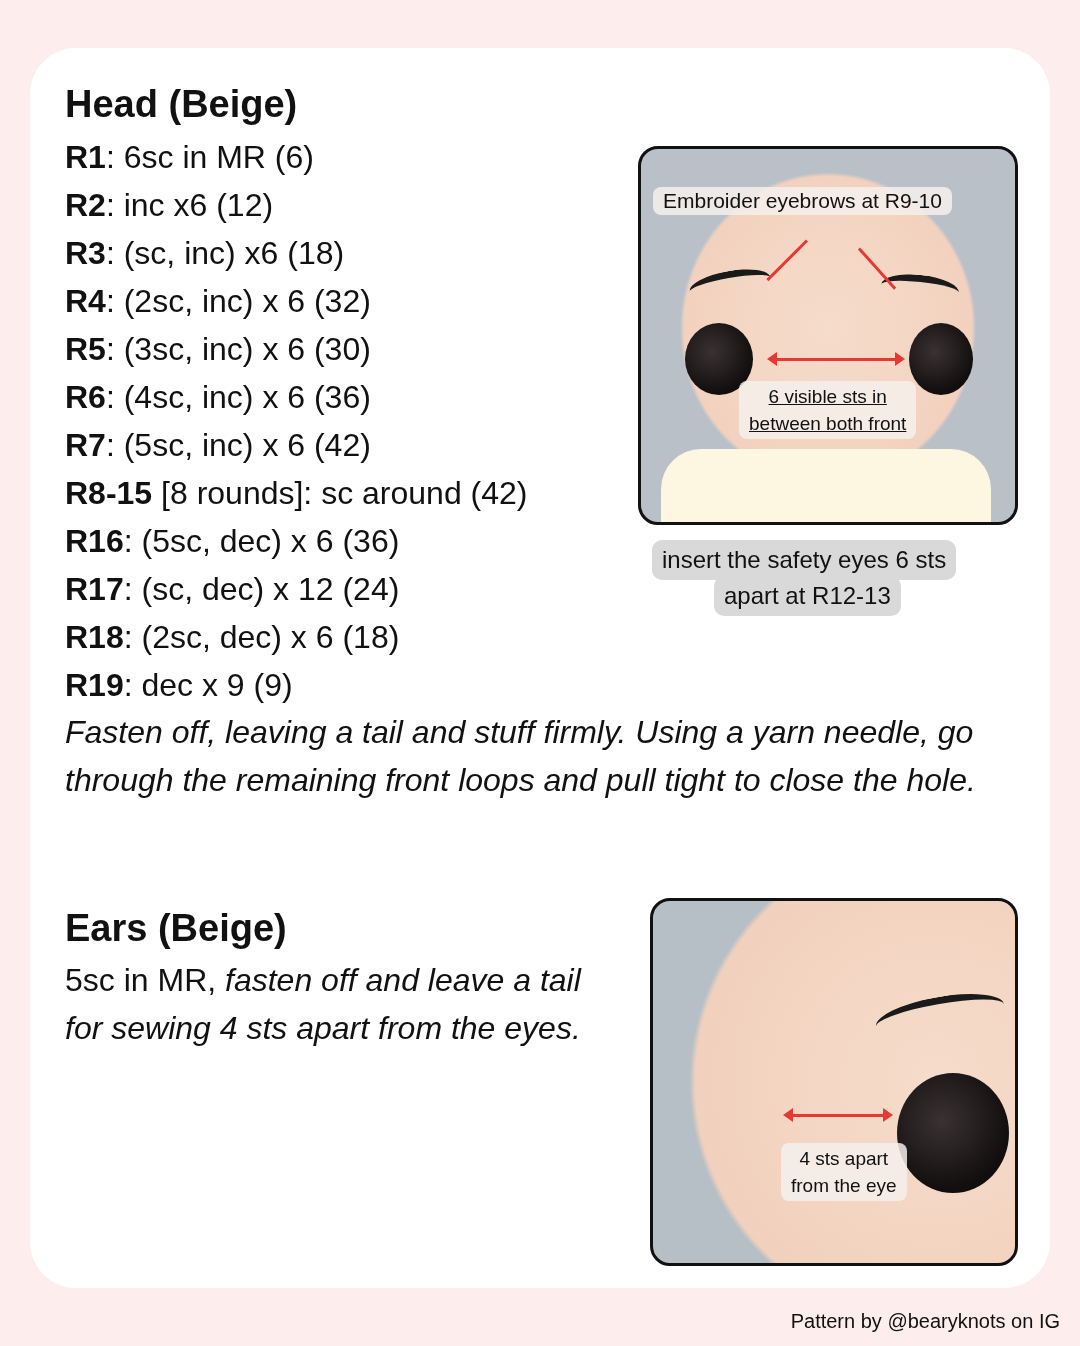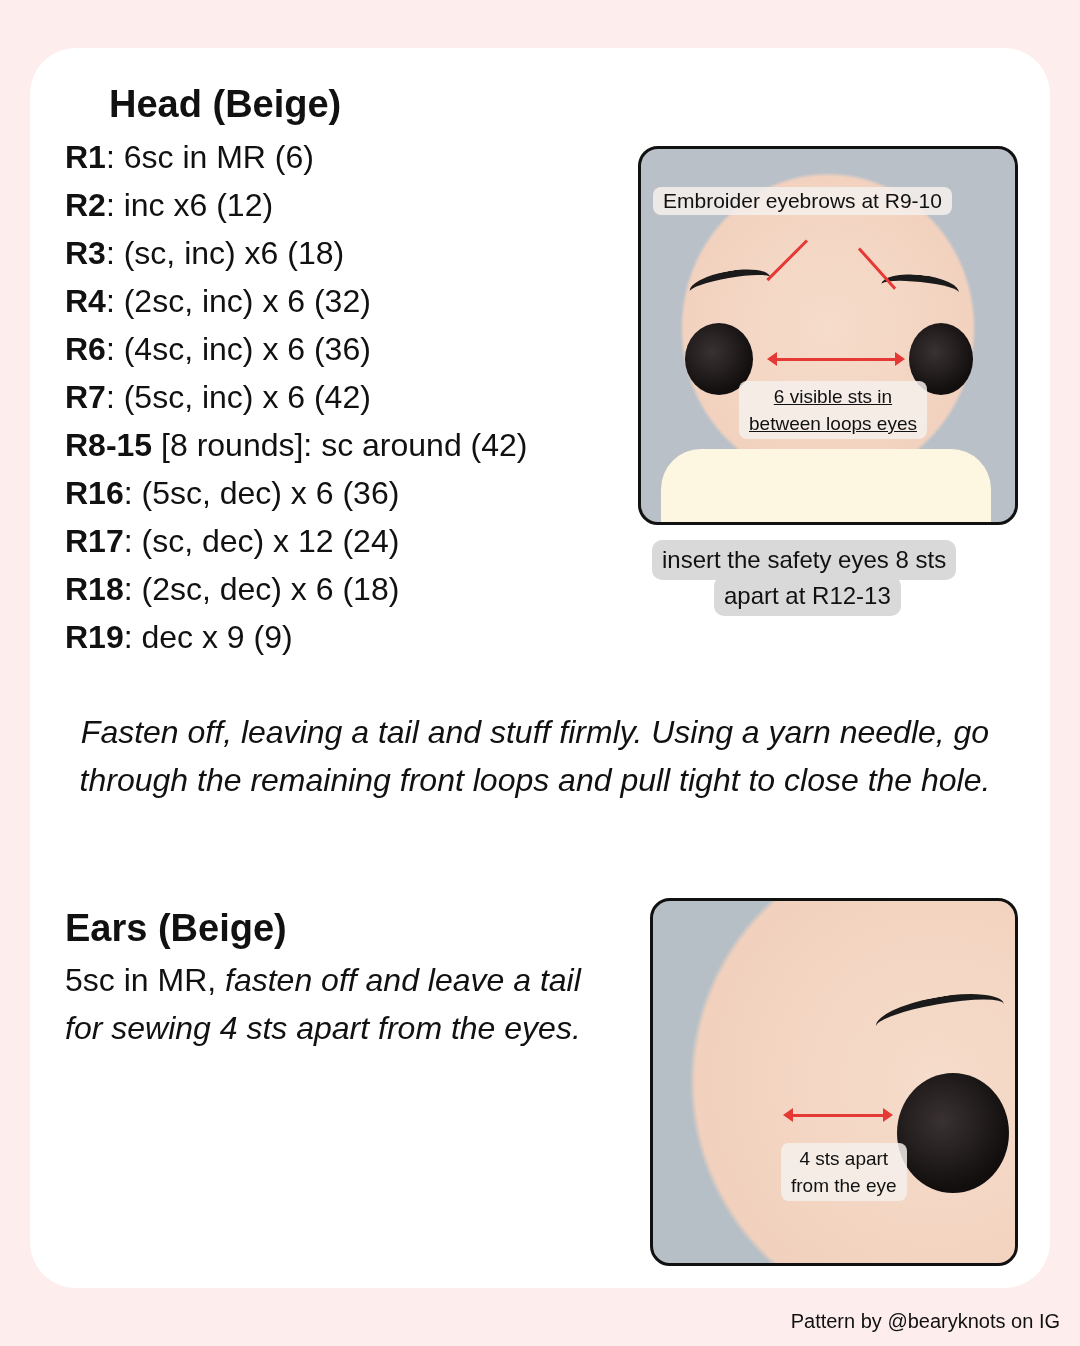--- a/index.html
+++ b/index.html
@@ -7,21 +7,21 @@
     width:1080px; height:1346px; background:#fdeded; position:relative; overflow:hidden;
     font-family:"Liberation Sans", sans-serif; color:#111;
   }
   .card {
     position:absolute; left:30px; top:48px; width:1020px; height:1240px;
     background:#ffffff; border-radius:46px;
   }
   .h1 { position:absolute; left:65px; font-weight:bold; font-size:38px; line-height:44px; margin:0; }
   .rows { position:absolute; left:65px; top:133px; font-size:32px; line-height:48px; }
   .row b { font-weight:bold;margin-top:18px; }
-  .italic { position:absolute; left:65px; top:708px; width:940px; font-size:32px; line-height:48px; font-style:italic;text-align:center; }
+  .italic { position:absolute; left:65px; top:708px; width:940px; font-size:32px; line-height:48px; font-style:italic; }
   .ears-text { position:absolute; left:65px; top:956px; width:560px; font-size:32px; line-height:48px; }
   .ears-text i { font-style:italic;text-align:center; }
 
   .photo {
     position:absolute; border:3px solid #111; border-radius:20px; overflow:hidden;
     background:#b9c0c8;
   }
   .photo1 { left:638px; top:146px; width:374px; height:373px;
     background: radial-gradient(ellipse 55% 58% at 50% 48%, #f6dccb 0%, #f2d2bf 70%, #b9c0c8 72%); }
   .photo2 { left:650px; top:898px; width:362px; height:362px;
@@ -45,27 +45,28 @@
     position:absolute; background:#d9d9d9; font-size:24px; line-height:40px; padding:0 10px; border-radius:10px;
   }
   .footer { position:absolute; right:20px; top:1310px; font-size:20px; }
   .bodyshape { position:absolute; background:#fdf6e0; border-radius:40px; }
 </style>
 </head>
 <body>
 
 <div class="card"></div>
 
-<h1 class="h1" style="top:82px;margin-left:44px;">Head (Beige)</h1>
+<h1 class="h1" style="top:82px;">Head (Beige)</h1>
 
 <div class="rows">
   <div class="row"><b>R1</b><span>: 6sc in MR (6)</span></div>
   <div class="row"><b>R2</b><span>: inc x6 (12)</span></div>
   <div class="row"><b>R3</b><span>: (sc, inc) x6 (18)</span></div>
   <div class="row"><b>R4</b><span>: (2sc, inc) x 6 (32)</span></div>
+  <div class="row"><b>R5</b><span>: (3sc, inc) x 6 (30)</span></div>
   <div class="row"><b>R6</b><span>: (4sc, inc) x 6 (36)</span></div>
   <div class="row"><b>R7</b><span>: (5sc, inc) x 6 (42)</span></div>
   <div class="row"><b>R8-15</b><span> [8 rounds]: sc around (42)</span></div>
   <div class="row"><b>R16</b><span>: (5sc, dec) x 6 (36)</span></div>
   <div class="row"><b>R17</b><span>: (sc, dec) x 12 (24)</span></div>
   <div class="row"><b>R18</b><span>: (2sc, dec) x 6 (18)</span></div>
   <div class="row"><b>R19</b><span>: dec x 9 (9)</span></div>
 </div>
 
 <div class="italic">Fasten off, leaving a tail and stuff firmly. Using a yarn needle, go through the remaining front loops and pull tight to close the hole.</div>
@@ -75,25 +76,25 @@
   <div class="brow" style="left:48px; top:122px; width:82px; height:20px; transform:rotate(-10deg);"></div>
   <div class="brow" style="left:240px; top:126px; width:78px; height:20px; transform:rotate(6deg);"></div>
   <div class="eye" style="left:44px; top:174px; width:68px; height:72px;"></div>
   <div class="eye" style="left:268px; top:174px; width:64px; height:72px;"></div>
   <div class="diag" style="left:166px; top:90px; width:56px; transform:rotate(135deg);"></div>
   <div class="diag" style="left:218px; top:98px; width:54px; transform:rotate(48deg);"></div>
   <div class="arrow" style="left:136px; top:209px; width:118px;"></div>
   <div class="label" style="left:12px; top:38px;">Embroider eyebrows at R9-10</div>
   <div class="label small" style="left:98px; top:232px;text-decoration:underline;">
     <div>6 visible sts in</div>
-    <div>between loops eyes</div>
+    <div>between both front</div>
   </div>
 </div>
 
-<div class="grey-note" style="left:652px; top:540px;">insert the safety eyes 8 sts</div>
+<div class="grey-note" style="left:652px; top:540px;">insert the safety eyes 6 sts</div>
 <div class="grey-note" style="left:714px; top:576px;">apart at R12-13</div>
 
 <h1 class="h1" style="top:906px;">Ears (Beige)</h1>
 <div class="ears-text"><span>5sc in MR, </span><i>fasten off and leave a tail for sewing 4 sts apart from the eyes.</i></div>
 
 <div class="photo photo2">
   <div class="brow" style="left:222px; top:96px; width:130px; height:30px; transform:rotate(-10deg);"></div>
   <div class="eye" style="left:244px; top:172px; width:112px; height:120px;"></div>
   <div class="arrow" style="left:140px; top:213px; width:90px;"></div>
   <div class="label small" style="left:112px; top:242px;margin-left:16px;">

